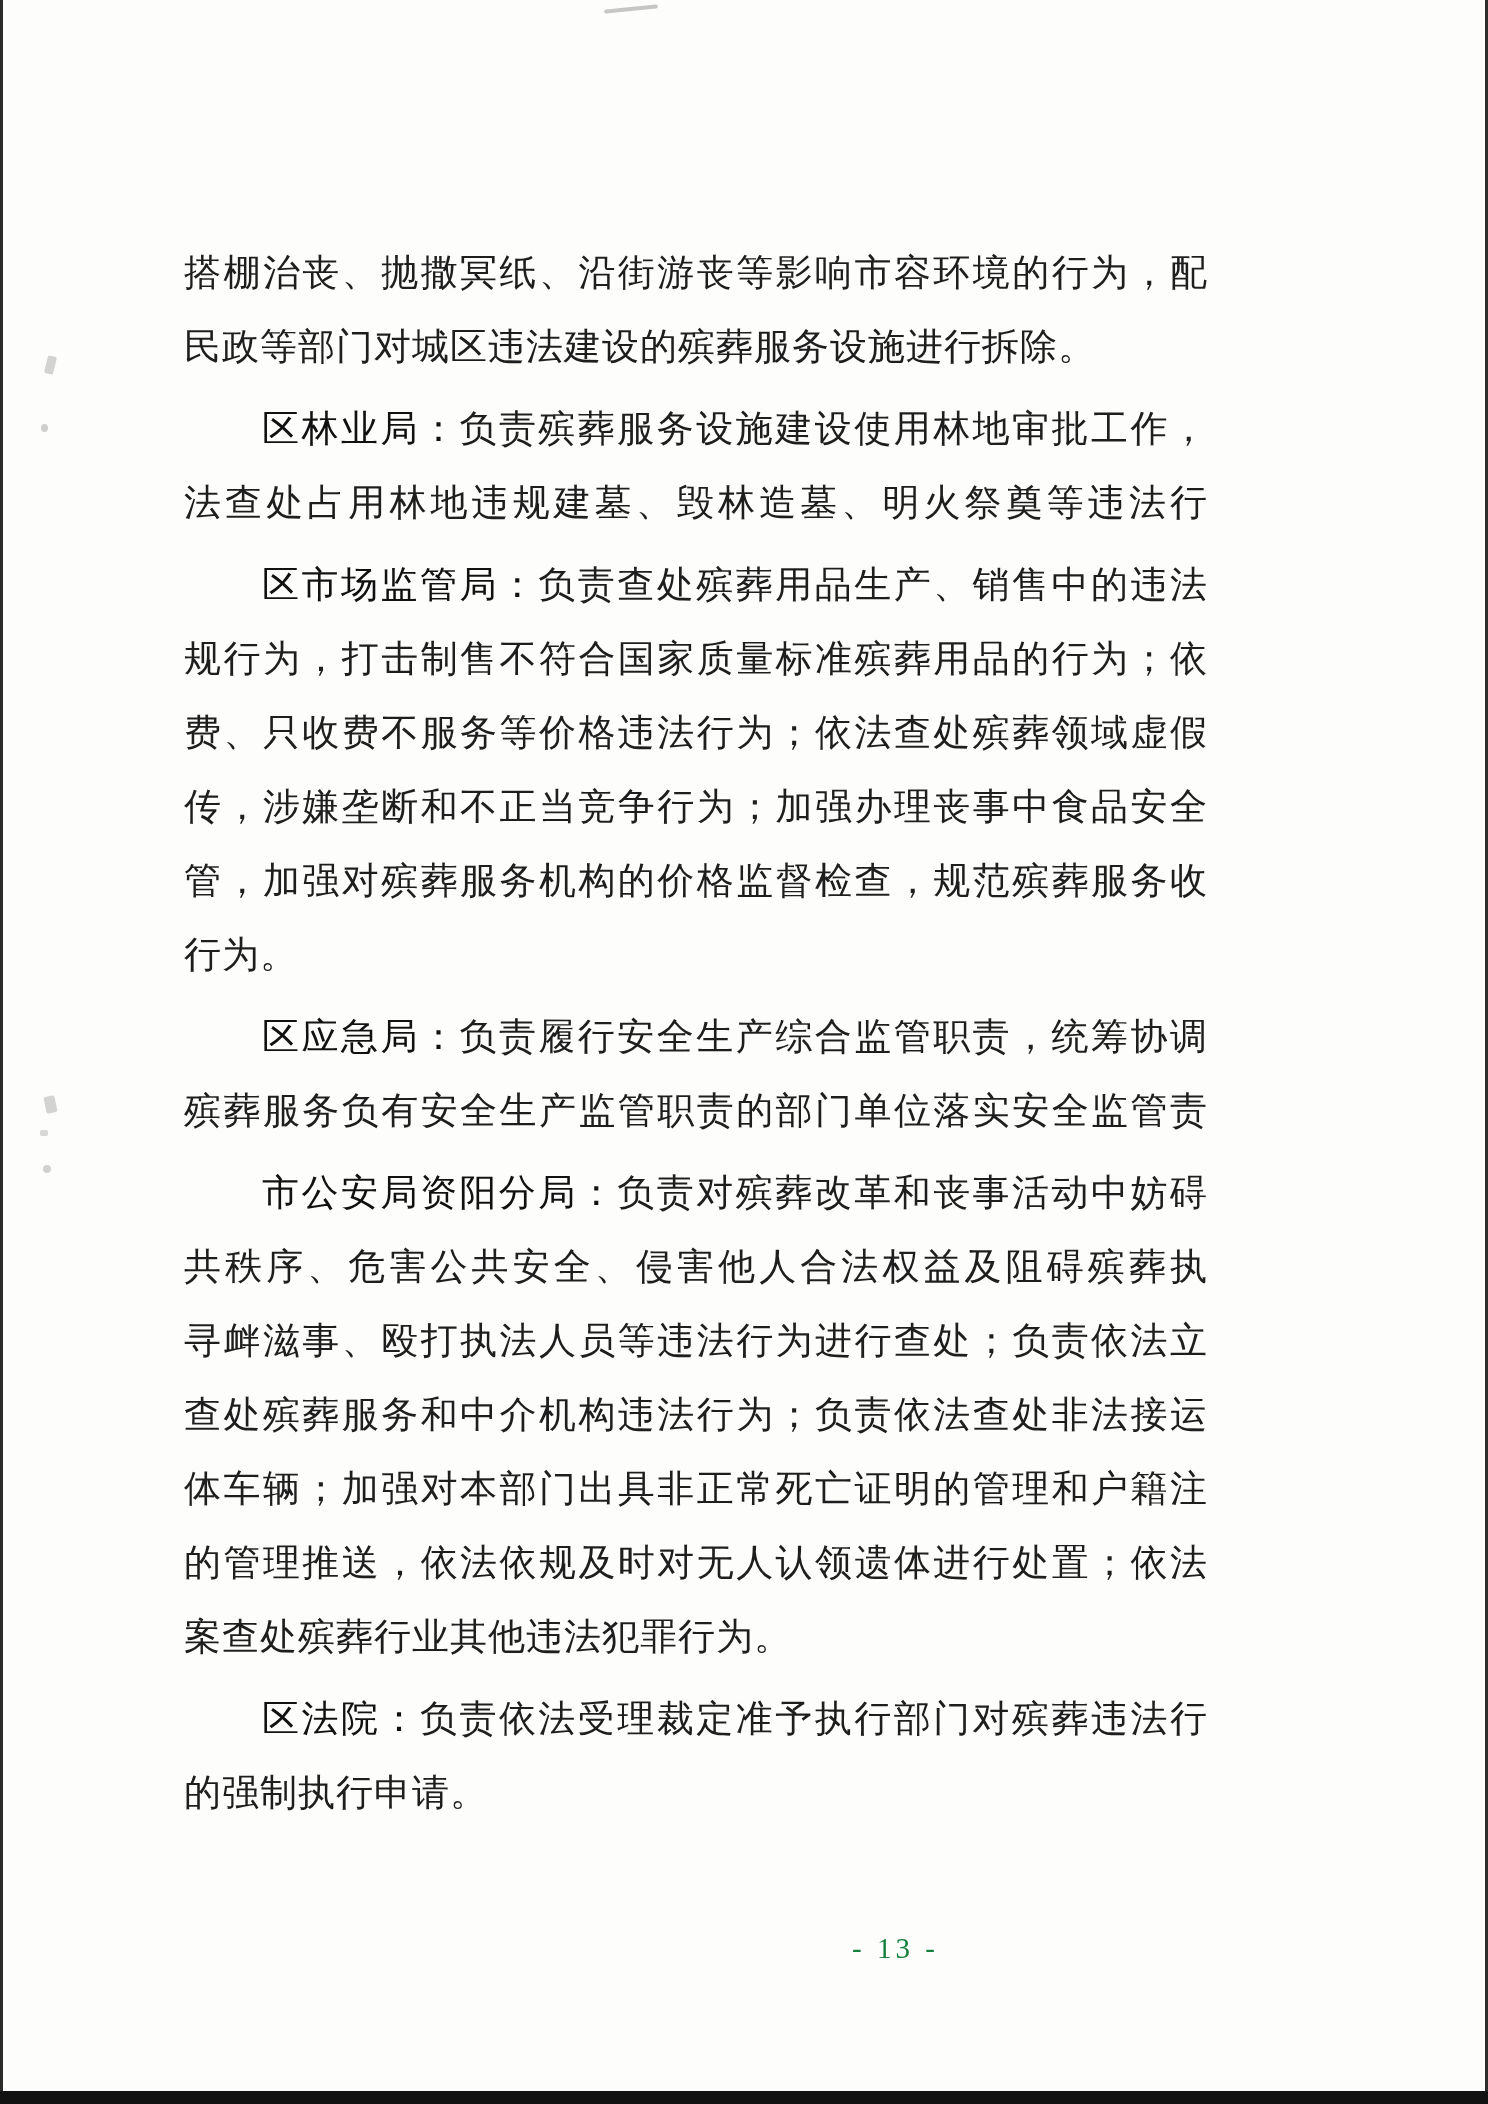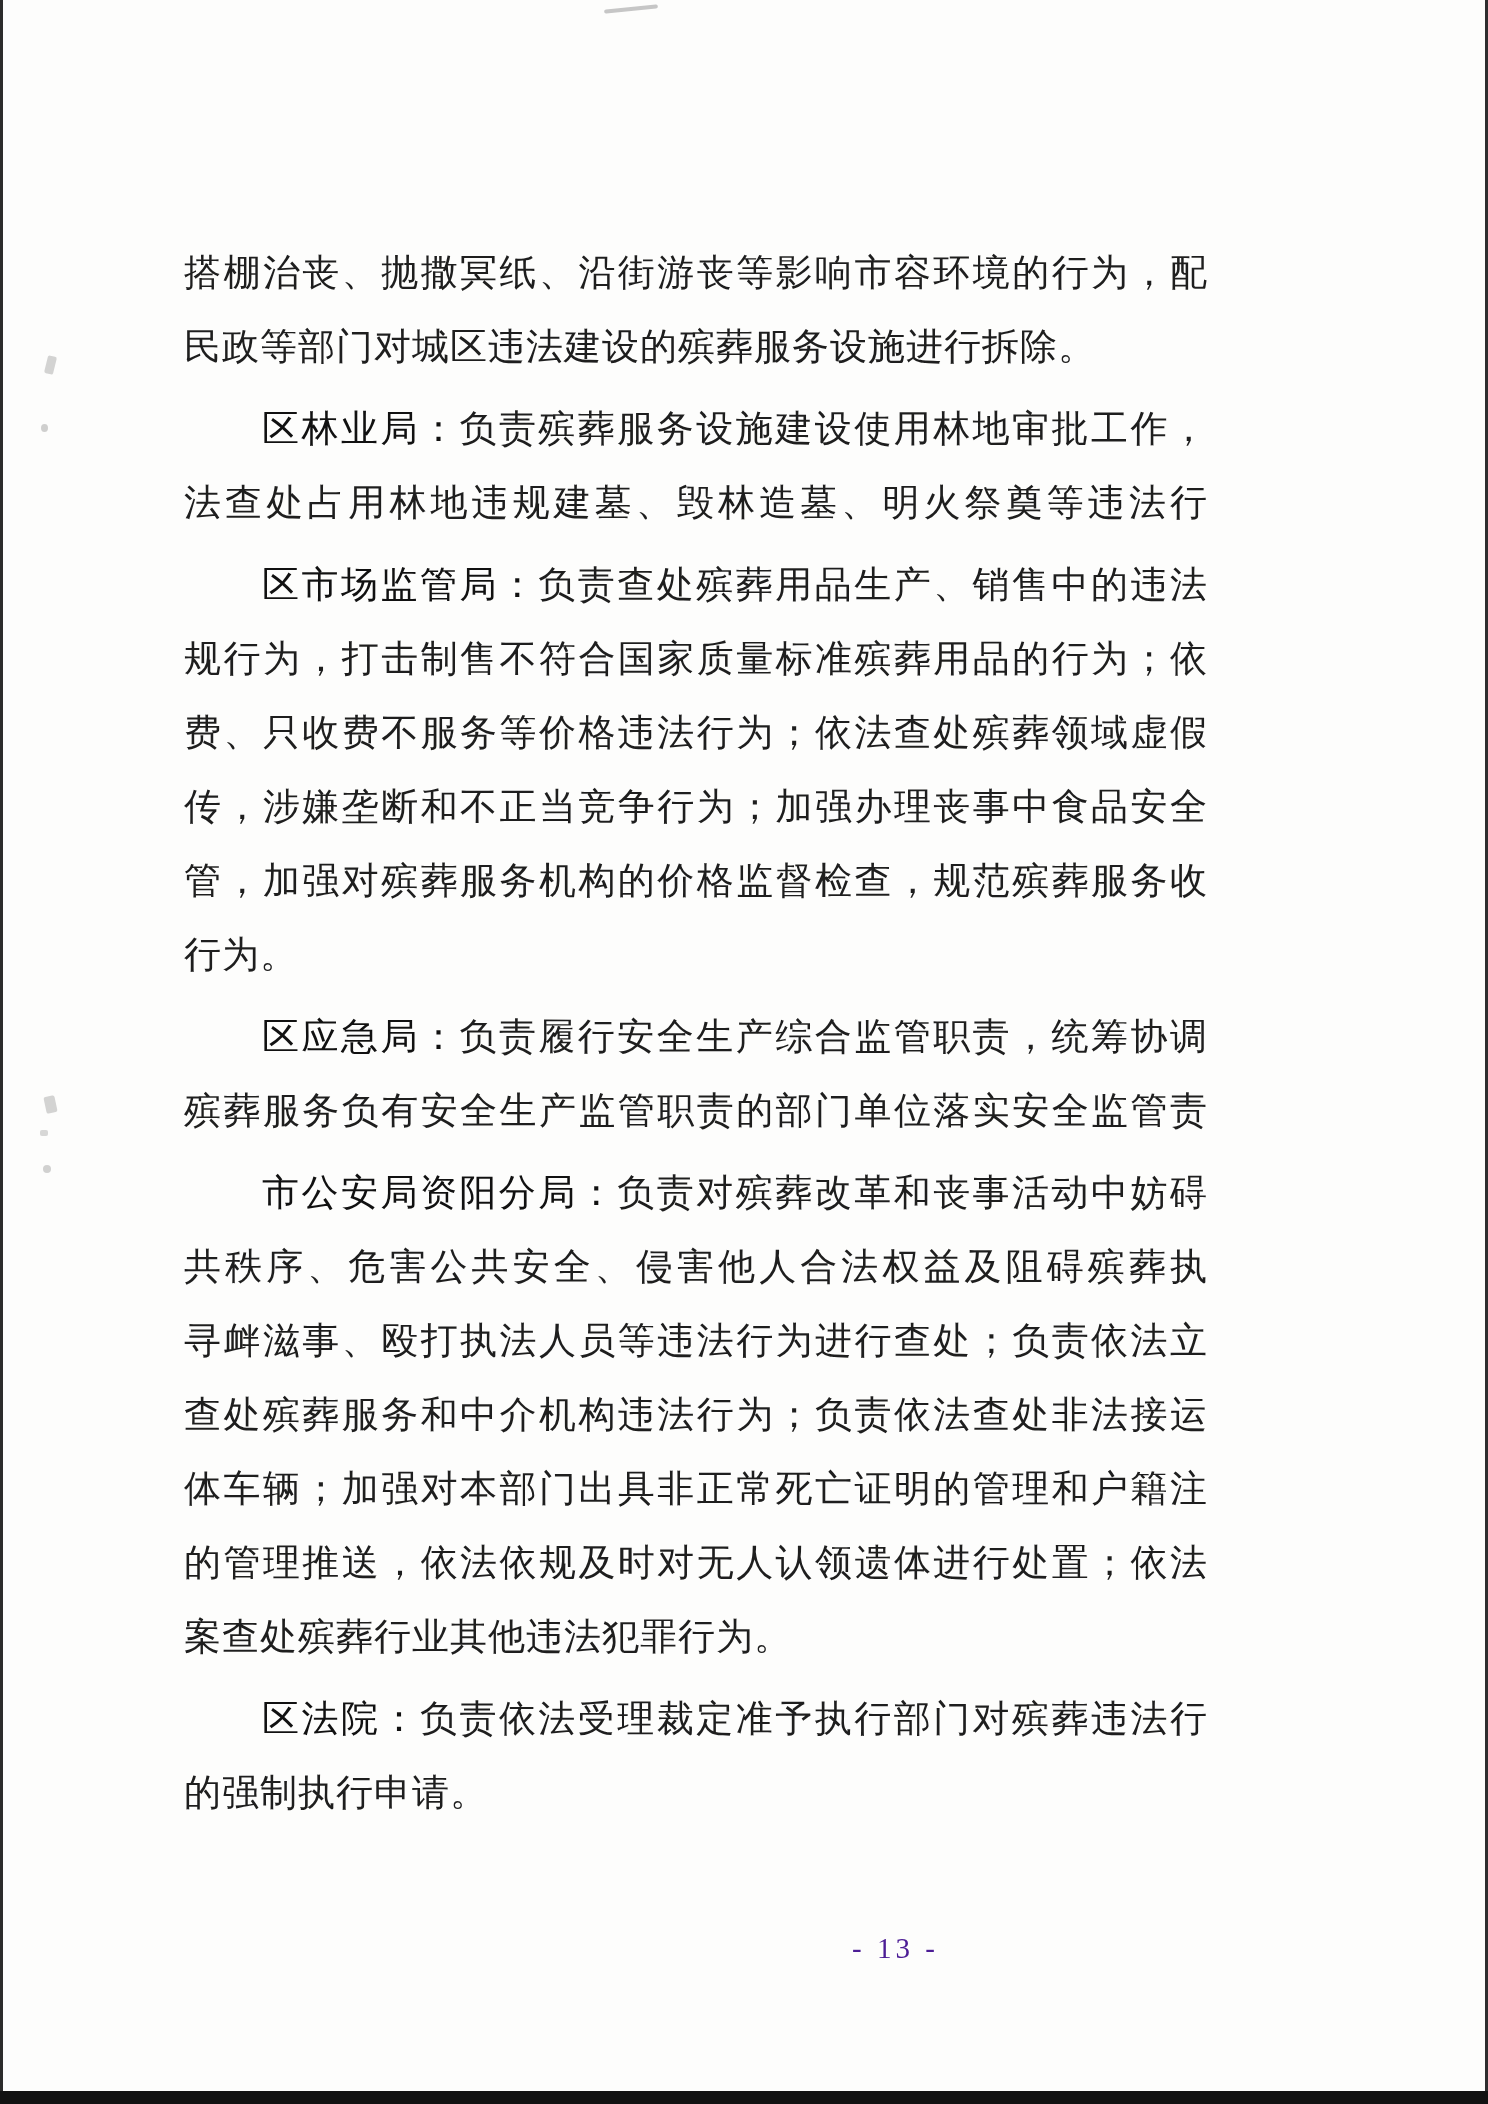--- a/index.html
+++ b/index.html
@@ -45,21 +45,21 @@
   .line.full { text-align-last: justify; }
   .line.indent { text-indent: 78px; }
   .lead { font-weight: 400; color: #111; }
 
   .page-number {
     position: absolute;
     left: 852px;
     top: 1932px;
     font-size: 29px;
     letter-spacing: 4px;
-    color: #4c1d95;
+    color: #15803d;
   }
 </style>
 </head>
 <body>
 
 <div class="page">
 
   <div class="edge-left"></div>
   <div class="edge-right"></div>
   <div class="edge-bottom"></div>

